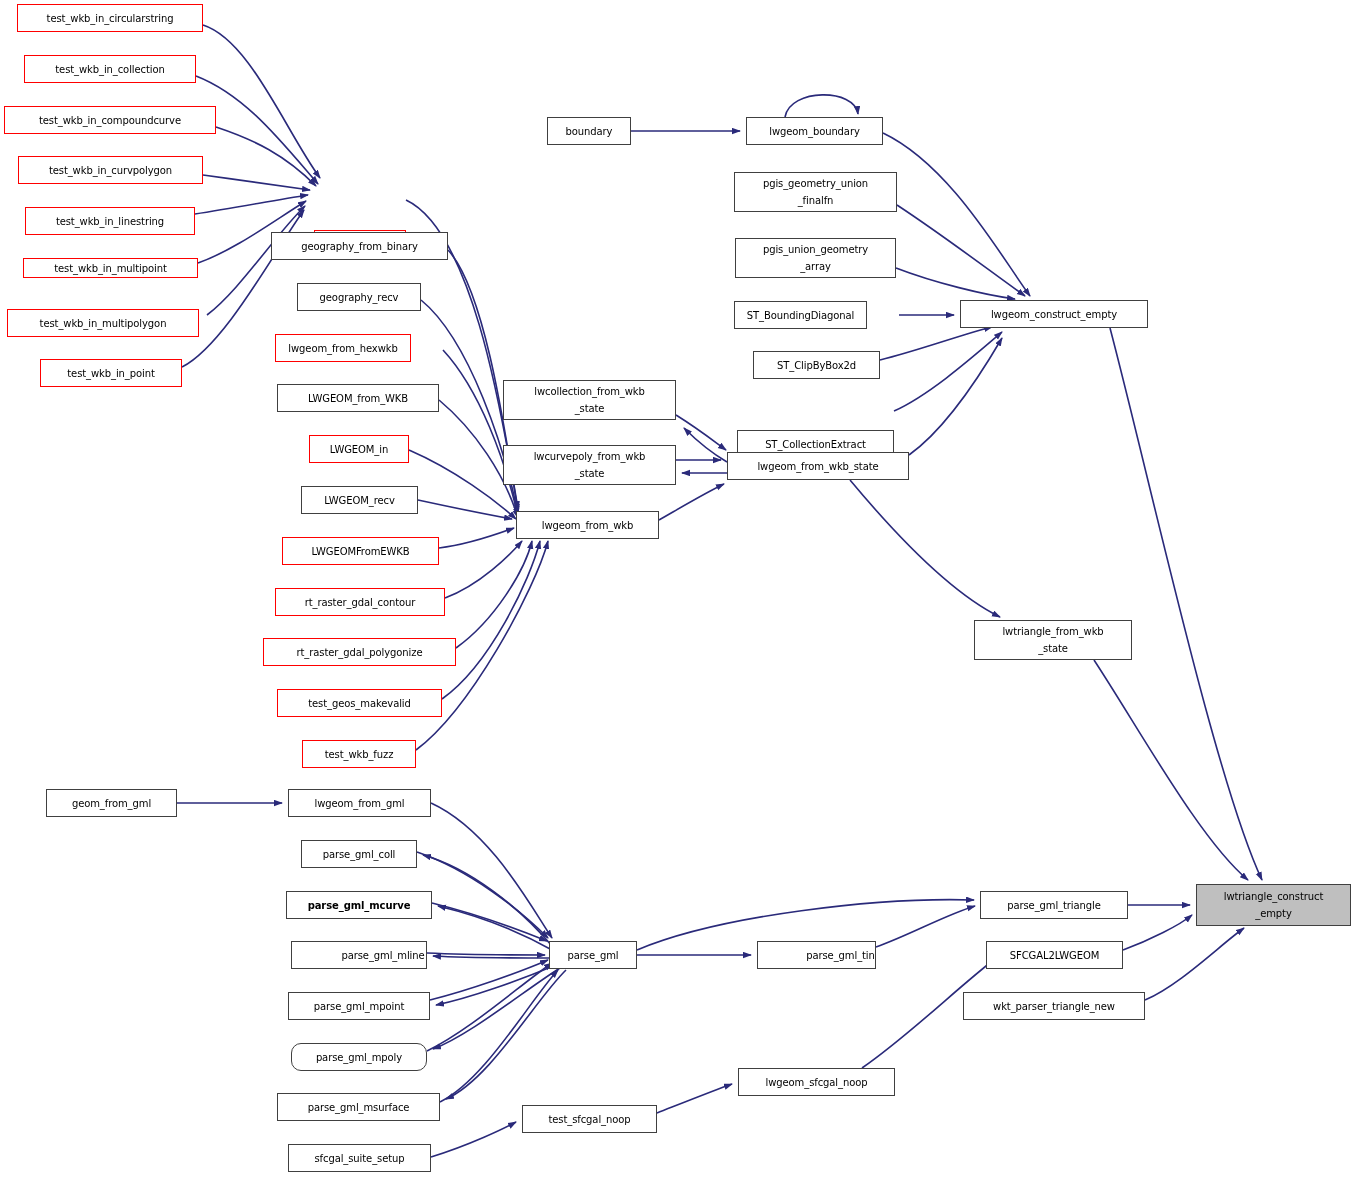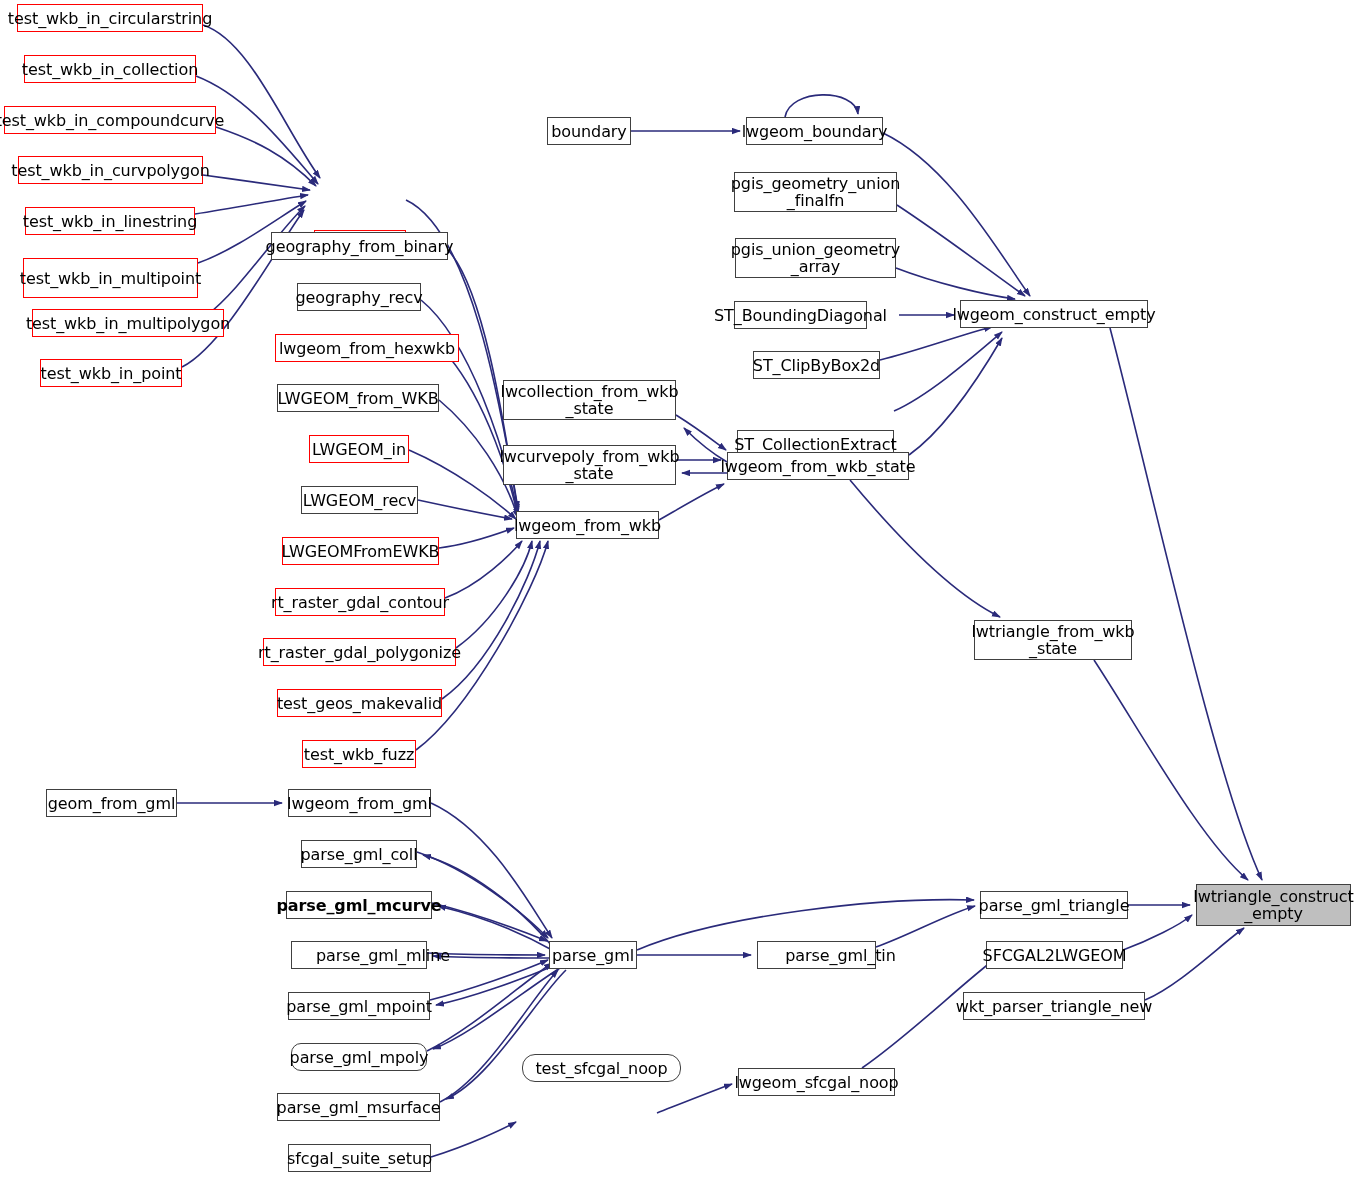--- a/index.html
+++ b/index.html
@@ -23,21 +23,21 @@
     height: 1177px;
     pointer-events: none;
   }
   .node {
     position: absolute;
     box-sizing: border-box;
     display: flex;
     align-items: center;
     justify-content: center;
     text-align: center;
-    font-size: 16px;
+    font-size: 10px;
     line-height: 17px;
     color: #000000;
     background: #ffffff;
     white-space: pre-line;
     letter-spacing: -0.1px;
   }
   .node.black {
     border: 1px solid #404040;
   }
   .node.red {
@@ -131,27 +131,27 @@
       <path d="M862,1068 C910,1035 960,985 1000,955"></path>
     </g>
   </svg>
 
   <div id="node-layer">
       <div class="node red" style="left: 17px; top: 4px; width: 186px; height: 28px;">test_wkb_in_circularstring</div>
       <div class="node red" style="left: 24px; top: 55px; width: 172px; height: 28px;">test_wkb_in_collection</div>
       <div class="node red" style="left: 4px; top: 106px; width: 212px; height: 28px;">test_wkb_in_compoundcurve</div>
       <div class="node red" style="left: 18px; top: 156px; width: 185px; height: 28px;">test_wkb_in_curvpolygon</div>
       <div class="node red" style="left: 25px; top: 207px; width: 170px; height: 28px;">test_wkb_in_linestring</div>
-      <div class="node red" style="left: 23px; top: 258px; width: 175px; height: 40px;">test_wkb_in_multipoint</div>
-      <div class="node red" style="left: 32px; top: 309px; width: 192px; height: 28px;">test_wkb_in_multipolygon</div>
+      <div class="node red" style="left: 23px; top: 258px; width: 175px; height: 20px;">test_wkb_in_multipoint</div>
+      <div class="node red" style="left: 7px; top: 309px; width: 192px; height: 28px;">test_wkb_in_multipolygon</div>
       <div class="node red" style="left: 40px; top: 359px; width: 142px; height: 28px;">test_wkb_in_point</div>
       <div class="node red" style="left: 314px; top: 182px; width: 92px; height: 28px; margin-top: 48px;">cu_wkb_in</div>
       <div class="node black" style="left: 271px; top: 232px; width: 177px; height: 28px; text-align: right;">geography_from_binary</div>
       <div class="node black" style="left: 297px; top: 283px; width: 124px; height: 28px;">geography_recv</div>
-      <div class="node red" style="left: 275px; top: 334px; width: 184px; height: 28px;">lwgeom_from_hexwkb</div>
+      <div class="node red" style="left: 275px; top: 334px; width: 136px; height: 28px;">lwgeom_from_hexwkb</div>
       <div class="node black" style="left: 277px; top: 384px; width: 162px; height: 28px;">LWGEOM_from_WKB</div>
       <div class="node red" style="left: 309px; top: 435px; width: 100px; height: 28px;">LWGEOM_in</div>
       <div class="node black" style="left: 301px; top: 486px; width: 117px; height: 28px;">LWGEOM_recv</div>
       <div class="node red" style="left: 282px; top: 537px; width: 157px; height: 28px;">LWGEOMFromEWKB</div>
       <div class="node red" style="left: 275px; top: 588px; width: 170px; height: 28px;">rt_raster_gdal_contour</div>
       <div class="node red" style="left: 263px; top: 638px; width: 193px; height: 28px;">rt_raster_gdal_polygonize</div>
       <div class="node red" style="left: 277px; top: 689px; width: 165px; height: 28px;">test_geos_makevalid</div>
       <div class="node red" style="left: 302px; top: 740px; width: 114px; height: 28px;">test_wkb_fuzz</div>
       <div class="node black" style="left: 547px; top: 117px; width: 84px; height: 28px;">boundary</div>
       <div class="node black" style="left: 746px; top: 117px; width: 137px; height: 28px;">lwgeom_boundary</div>
@@ -174,21 +174,21 @@
       <div class="node black" style="left: 46px; top: 789px; width: 131px; height: 28px;">geom_from_gml</div>
       <div class="node black" style="left: 288px; top: 789px; width: 143px; height: 28px;">lwgeom_from_gml</div>
       <div class="node black" style="left: 301px; top: 840px; width: 116px; height: 28px;">parse_gml_coll</div>
       <div class="node black" style="left: 286px; top: 891px; width: 146px; height: 28px; font-weight: bold;">parse_gml_mcurve</div>
       <div class="node black" style="left: 291px; top: 941px; width: 136px; height: 28px; padding-left: 48px;">parse_gml_mline</div>
       <div class="node black" style="left: 288px; top: 992px; width: 142px; height: 28px;">parse_gml_mpoint</div>
       <div class="node black" style="left: 291px; top: 1043px; width: 136px; height: 28px; border-radius: 10px;">parse_gml_mpoly</div>
       <div class="node black" style="left: 277px; top: 1093px; width: 163px; height: 28px;">parse_gml_msurface</div>
       <div class="node black" style="left: 288px; top: 1144px; width: 143px; height: 28px;">sfcgal_suite_setup</div>
       <div class="node black" style="left: 549px; top: 941px; width: 88px; height: 28px;">parse_gml</div>
-      <div class="node black" style="left: 522px; top: 1054px; width: 159px; height: 28px; border-radius: 13px;">test_sfcgal_noop</div>
+      <div class="node black" style="left: 522px; top: 1105px; width: 135px; height: 28px;">test_sfcgal_noop</div>
       <div class="node black" style="left: 757px; top: 941px; width: 119px; height: 28px; padding-left: 48px;">parse_gml_tin</div>
       <div class="node black" style="left: 738px; top: 1068px; width: 157px; height: 28px;">lwgeom_sfcgal_noop</div>
       <div class="node black" style="left: 980px; top: 891px; width: 148px; height: 28px;">parse_gml_triangle</div>
       <div class="node black" style="left: 986px; top: 941px; width: 137px; height: 28px;">SFCGAL2LWGEOM</div>
       <div class="node black" style="left: 963px; top: 992px; width: 182px; height: 28px;">wkt_parser_triangle_new</div>
       <div class="node highlight" style="left: 1196px; top: 884px; width: 155px; height: 42px;">lwtriangle_construct
 _empty</div>
     </div>
 </div>
 

